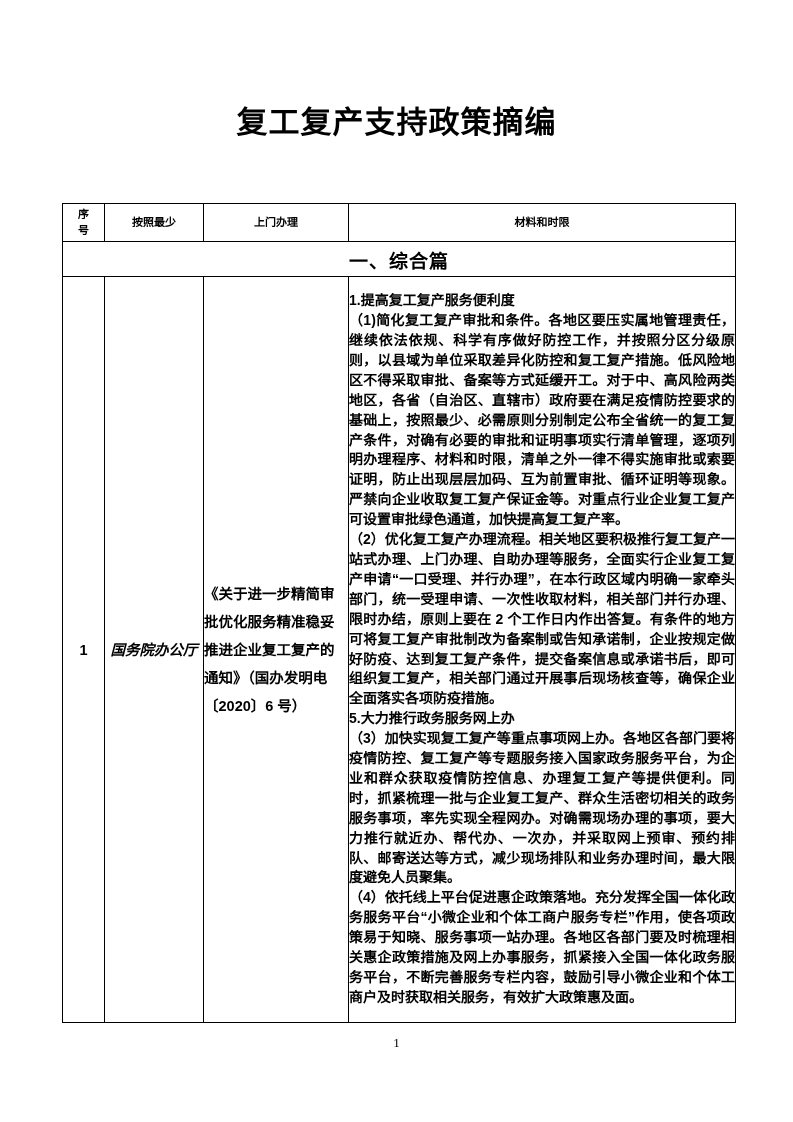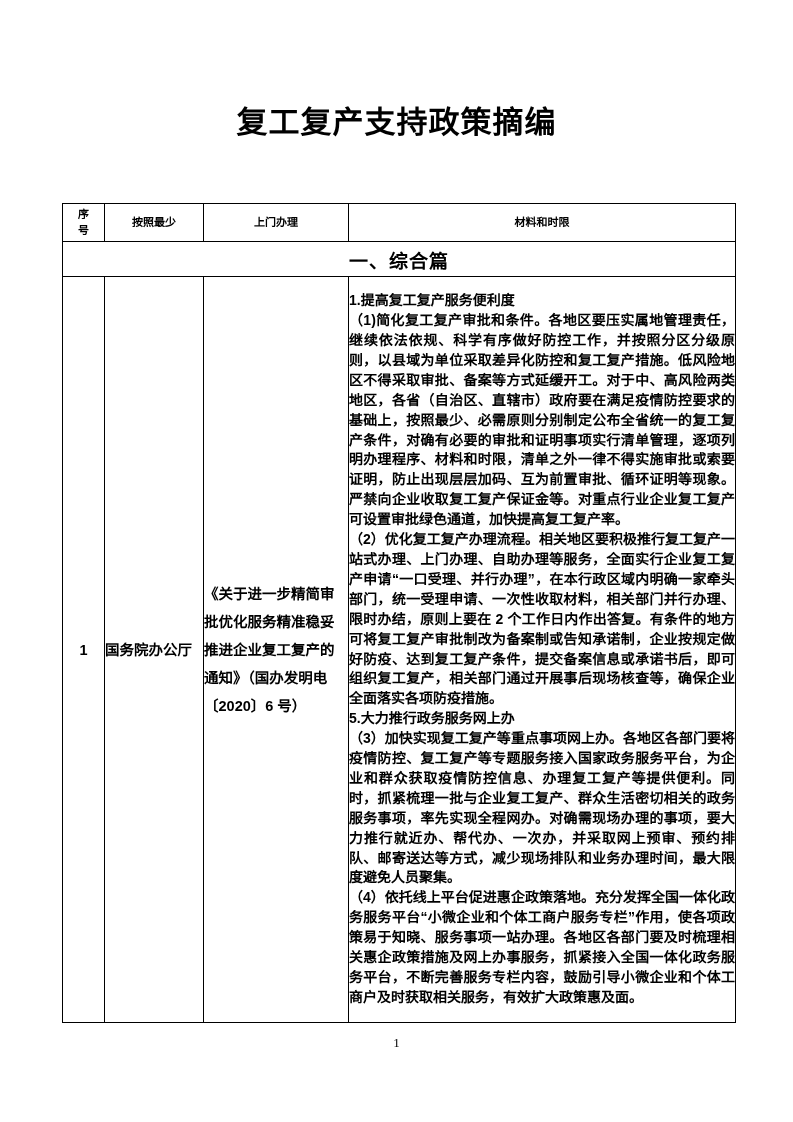--- a/index.html
+++ b/index.html
@@ -69,23 +69,24 @@
   tr.data-row td {
     height: 746px;
     vertical-align: middle;
     font-size: 14.5px;
   }
   td.cell-number {
     text-align: center;
   }
   td.cell-agency {
     padding: 0 8px;
-    text-align: left;
+    text-align: center;
     line-height: 28px;
     word-break: break-all;
+    font-style: italic;
   }
   td.cell-docname {
     padding: 0 6px;
     text-align: left;
     line-height: 28px;
     word-break: break-all;
   }
   td.cell-content {
     vertical-align: top;
     padding: 3px 4px 0 5px;

